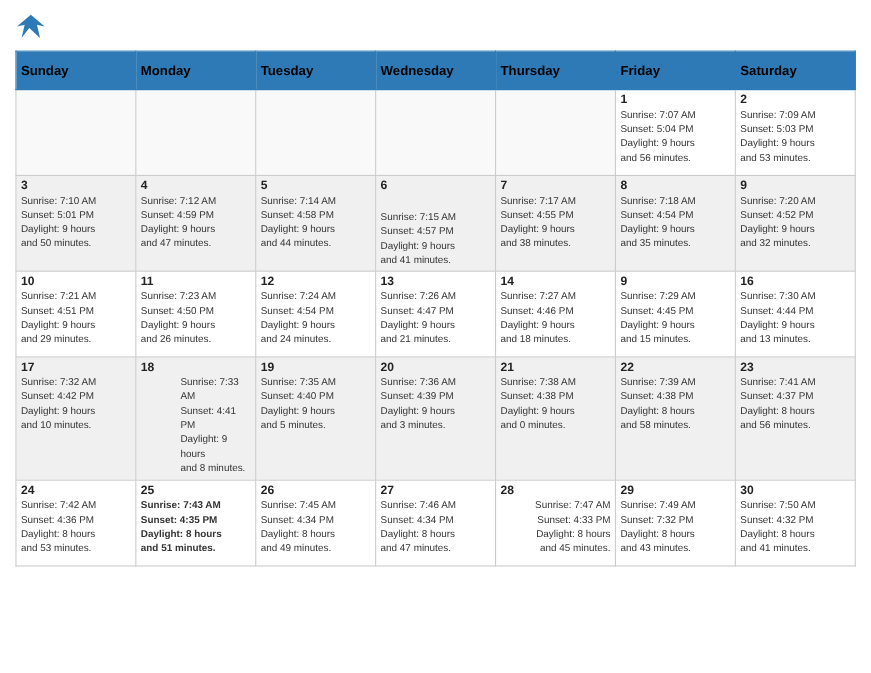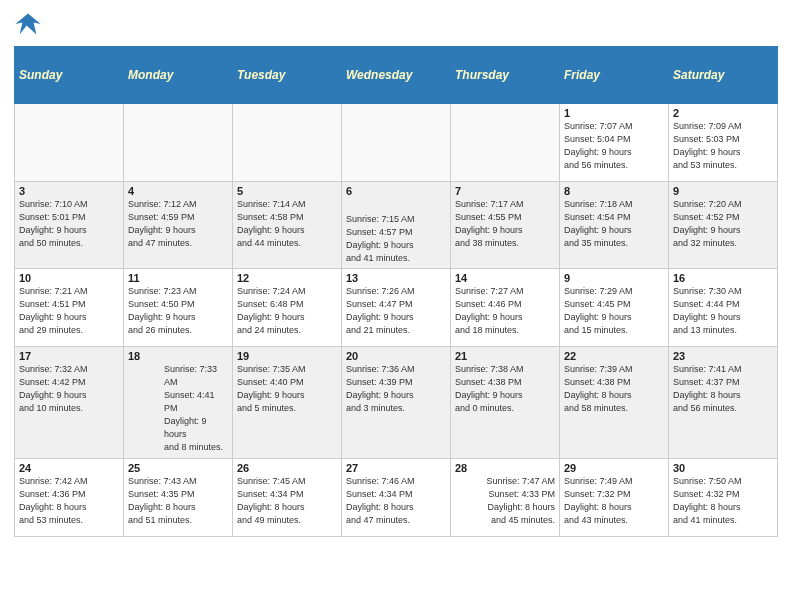--- a/index.html
+++ b/index.html
@@ -50,27 +50,26 @@
       font-size: 14px;
       color: #444;
     }
     table {
       width: 100%;
       border-collapse: collapse;
       table-layout: fixed;
     }
     th {
       background-color: #2e7ab6;
-      color: #fef9c3;
+      color: #000000;
       font-size: 12px;
       font-weight: bold;
-      padding: 21px 4px;
+      padding: 10px 4px;
       text-align: left;
       border: 1px solid #2e7ab6;
-      font-style: italic;
     }
     td {
       border: 1px solid #ccc;
       vertical-align: top;
       padding: 3px 4px;
       font-size: 9.5px;
       color: #222;
       height: 78px;
       background: #fff;
     }
@@ -210,21 +209,21 @@
           <td>
             <span class="day-num">11</span>
             <div class="day-info" style="white-space: pre-line;">Sunrise: 7:23 AM
 Sunset: 4:50 PM
 Daylight: 9 hours
 and 26 minutes.</div>
           </td>
           <td>
             <span class="day-num">12</span>
             <div class="day-info" style="white-space: pre-line;">Sunrise: 7:24 AM
-Sunset: 6:48 PM
+Sunset: 4:54 PM
 Daylight: 9 hours
 and 24 minutes.</div>
           </td>
           <td>
             <span class="day-num">13</span>
             <div class="day-info" style="white-space: pre-line;">Sunrise: 7:26 AM
 Sunset: 4:47 PM
 Daylight: 9 hours
 and 21 minutes.</div>
           </td>
@@ -304,21 +303,21 @@
         <tr>
           <td>
             <span class="day-num">24</span>
             <div class="day-info" style="white-space: pre-line;">Sunrise: 7:42 AM
 Sunset: 4:36 PM
 Daylight: 8 hours
 and 53 minutes.</div>
           </td>
           <td>
             <span class="day-num">25</span>
-            <div class="day-info" style="white-space: pre-line;">Sunrise: 7:43 AM
+            <div class="day-info" style="white-space: pre-line; font-weight: bold;">Sunrise: 7:43 AM
 Sunset: 4:35 PM
 Daylight: 8 hours
 and 51 minutes.</div>
           </td>
           <td>
             <span class="day-num">26</span>
             <div class="day-info" style="white-space: pre-line;">Sunrise: 7:45 AM
 Sunset: 4:34 PM
 Daylight: 8 hours
 and 49 minutes.</div>

